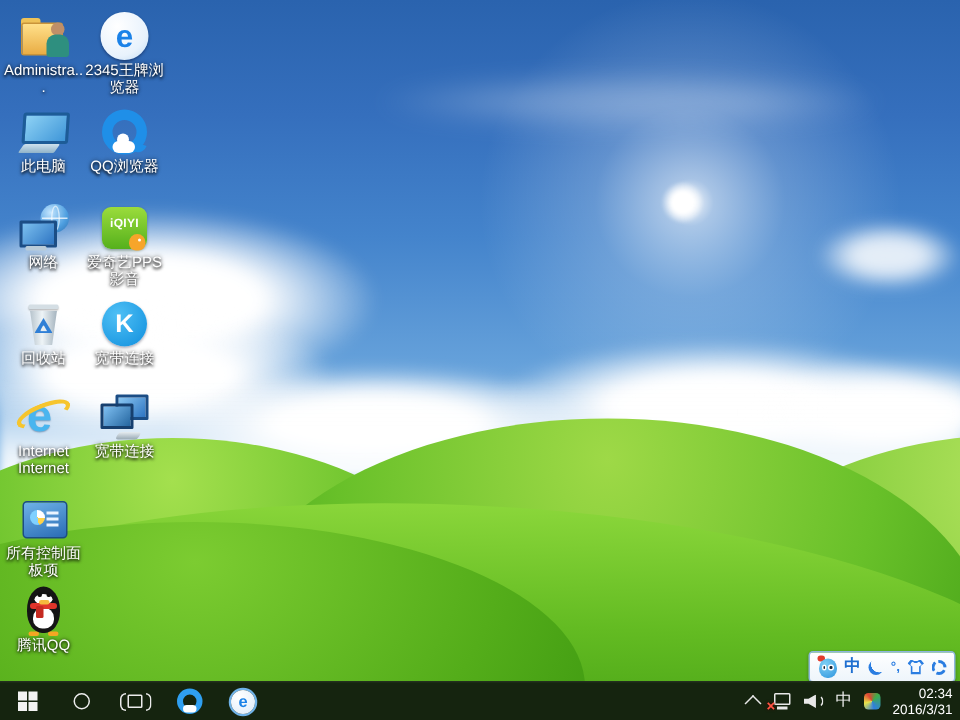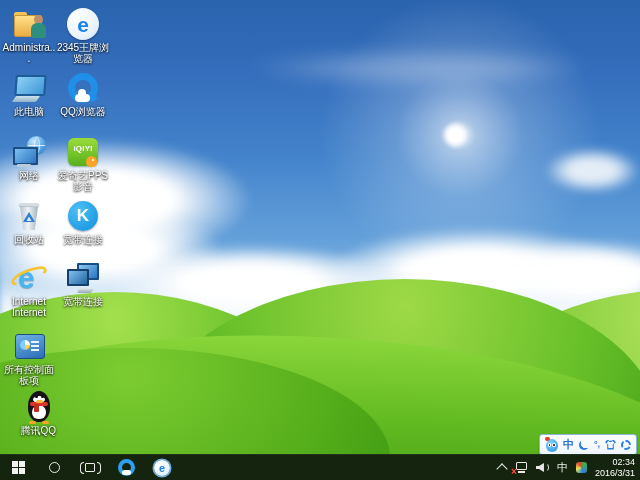--- a/index.html
+++ b/index.html
@@ -231,21 +231,21 @@
   <div class="cell" style="left:2px;top:329px;">
     <div class="ico">
       <div class="cp-b"></div>
         <div class="cp-pie"></div>
       <div class="cp-bar" style="top:12px;"></div>
         <div class="cp-bar" style="top:16px;"></div>
         <div class="cp-bar" style="top:20px;"></div>
     </div>
     <div class="cap">所有控制面板项</div>
   </div>
-  <div class="cell" style="left:2px;top:390px;align-items:flex-end;">
+  <div class="cell" style="left:2px;top:390px;">
     <div class="ico">
       <div class="pg-body"></div>
         <div class="pg-face"></div>
       <div class="pg-eye" style="left:13px;"></div>
         <div class="pg-eye" style="left:19px;"></div>
       <div class="pg-belly"></div>
         <div class="pg-scarf"></div>
         <div class="pg-scarf2"></div>
         <div class="pg-beak"></div>
       <div class="pg-foot" style="left:7px;"></div>

